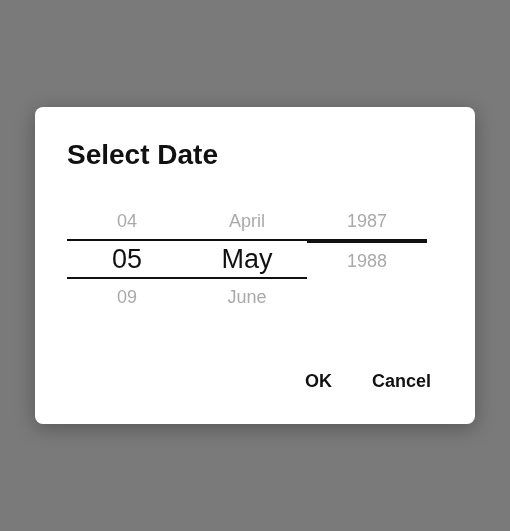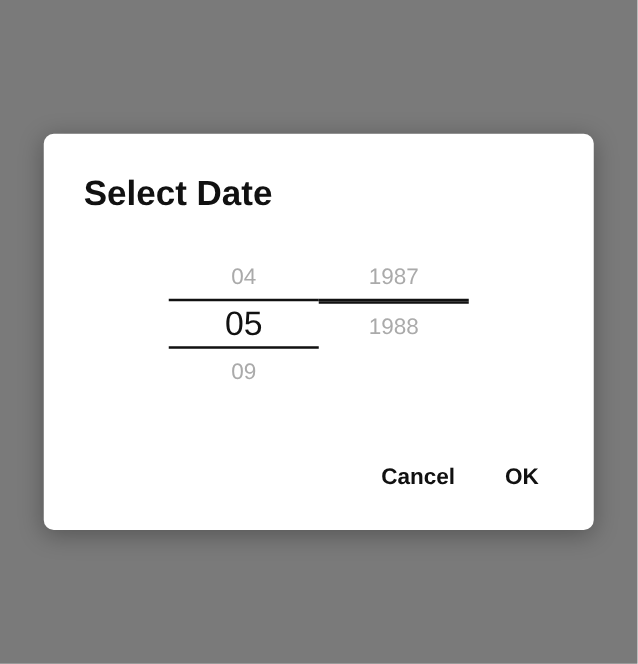--- a/index.html
+++ b/index.html
@@ -28,21 +28,20 @@
 
     .dialog-title {
       font-size: 28px;
       font-weight: 700;
       color: #111111;
       margin-bottom: 32px;
     }
 
     .picker-container {
       display: flex;
-      justify-content: center;
       gap: 0px;
       margin-bottom: 48px;
     }
 
     .picker-column {
       display: flex;
       flex-direction: column;
       align-items: center;
       width: 120px;
     }
@@ -95,27 +94,34 @@
   <div class="picker-container">
 
     <div class="picker-column">
       <div class="picker-item">04</div>
       <div class="picker-line"></div>
       <div class="picker-item selected">05</div>
       <div class="picker-line"></div>
       <div class="picker-item">09</div>
     </div>
 
+    <div class="picker-column">
+      <div class="picker-item">April</div>
+      <div class="picker-line"></div>
+      <div class="picker-item selected">May</div>
+      <div class="picker-line"></div>
+      <div class="picker-item">June</div>
+    </div>
 
     <div class="picker-column">
       <div class="picker-item">1987</div>
       <div class="picker-line"></div>
       <div class="picker-line"></div>
       <div class="picker-item">1988</div>
     </div>
 
   </div>
 
   <div class="dialog-actions">
+    <button class="btn">OK</button>
     <button class="btn">Cancel</button>
-    <button class="btn">OK</button>
   </div>
 </div>
 
 </body></html>

